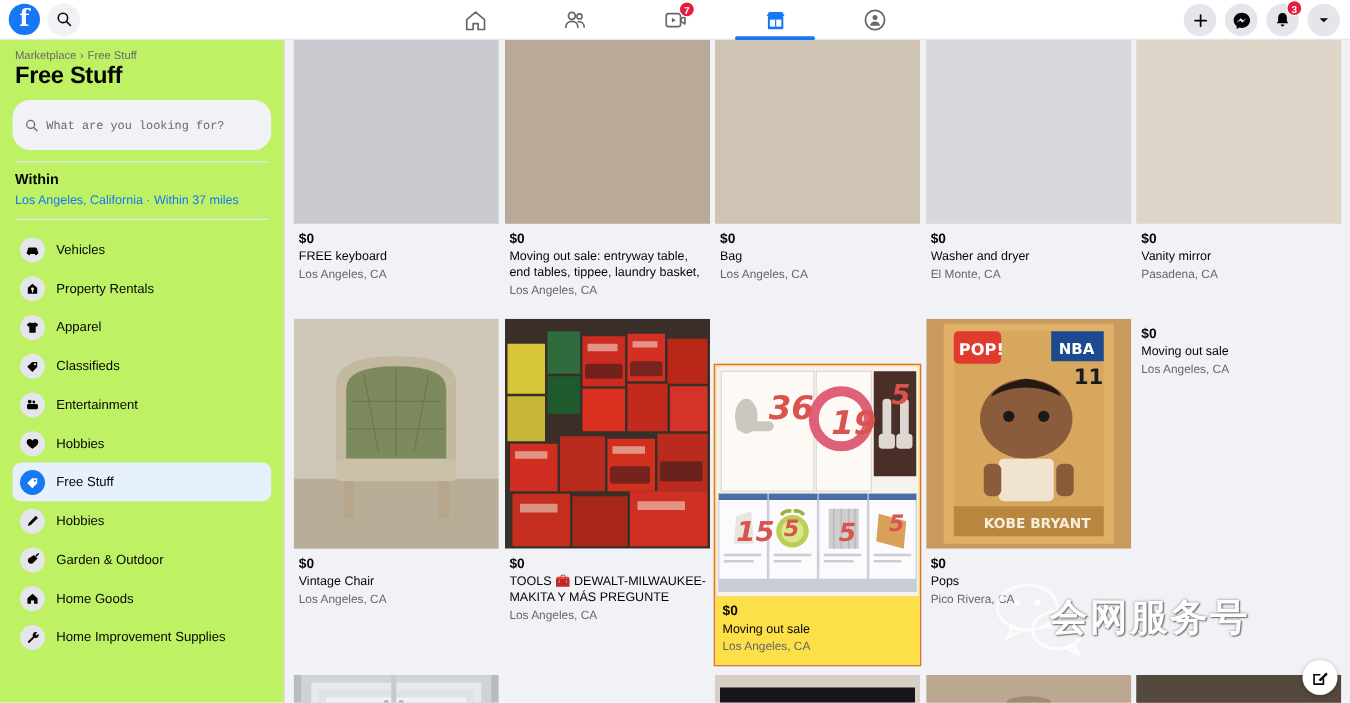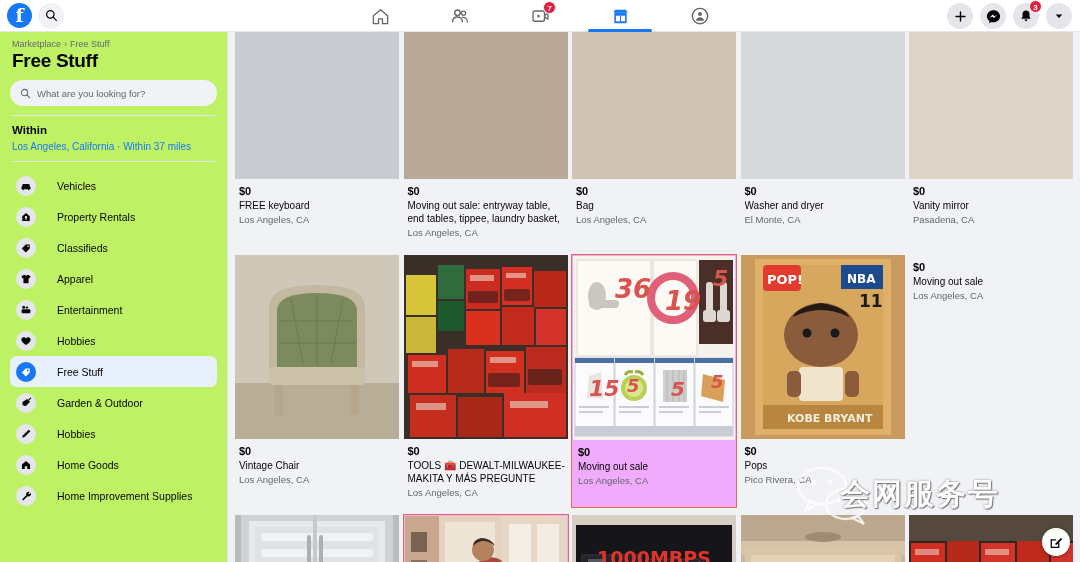--- a/index.html
+++ b/index.html
@@ -73,30 +73,30 @@
     width: 228px; height: 530px;
     background: #bef264;
     border-right: 1px solid #dddfe2;
     overflow: hidden;
     padding: 0 10px;
   }
   .breadcrumb { font-size: 9px; color: #65676b; padding: 7px 2px 1px 2px; }
   .breadcrumb .sep { margin: 0 3px; }
   .page-title { font-size: 19px; font-weight: bold; letter-spacing: -0.3px; padding: 0 2px 8px 2px; }
   .searchbox {
-    height: 26px; border-radius: 14px; background: #f0f2f5;
+    height: 40px; border-radius: 14px; background: #f0f2f5;
     display: flex; align-items: center; gap: 6px; padding: 0 10px;
-    font-size: 9.5px; color: #65676b; cursor: text;
+    font-size: 9.5px; color: #65676b; cursor: text; font-family: Liberation Mono, monospace;
   }
   .divider { height: 1px; background: #e4e6eb; margin: 9px 2px 8px 2px; }
   .sec-head { font-size: 11.5px; font-weight: bold; padding: 0 2px 5px 2px; }
   .filter-link { font-size: 10px; color: #1877f2; padding: 0 2px; cursor: pointer; }
   .cat-list { margin-top: 2px; }
   .cat-item {
-    display: flex; align-items: center; gap: 21px;
+    display: flex; align-items: center; gap: 9px;
     height: 31px; padding: 0 6px; border-radius: 7px; cursor: pointer; text-align: center;
   }
   .cat-item.selected { background: #e7f0fd; }
   .cat-ico {
     width: 20px; height: 20px; border-radius: 50%;
     background: #e4e6eb; display: flex; align-items: center; justify-content: center;
     flex: 0 0 auto;
   }
   .cat-item.selected .cat-ico { background: #1877f2; }
   .cat-label { font-size: 10.5px; color: #050505; }
@@ -114,21 +114,21 @@
     grid-template-columns: repeat(5, 166px);
     column-gap: 0px; row-gap: 0px;
     padding: 0 6px;
     justify-content: space-between;
   }
   .card {
     width: 166px; margin-bottom: 6px; cursor: pointer;
     background: transparent; border: 1px solid transparent;
   }
   .card.highlight {
-    background: #f0abfc; border: 1px solid #e0695e;
+    background: #fde047; border: 1px solid #e0695e; margin-top: 37px;
   }
   .card-img {
     width: 164px; height: 184px; overflow: hidden;
     background: #d8dadf; position: relative;
   }
   .card.highlight .card-img { width: 162px; margin: 1px auto 0 auto; }
   .card-body { padding: 5px 2px 7px 4px; }
   .card.highlight .card-body { padding-left: 6px; }
   .price { font-size: 11px; font-weight: bold; color: #050505; line-height: 15px; }
   .cname {
@@ -278,33 +278,33 @@
             <path d="M3 7 L8 2.6 L13 7 V13.4 H3 Z" fill="#050505"></path>
             <circle cx="8" cy="8.2" r="1.5" fill="#fff"></circle>
             <rect x="7.4" y="9" width="1.2" height="3" fill="#fff"></rect>
           </svg>
         </span>
       <span class="cat-label">Property Rentals</span>
     </div>
     <div class="cat-item">
       <span class="cat-ico">
           <svg width="12" height="12" viewBox="0 0 16 16">
+            <path d="M5.6 2.4 L2 4.4 L3.3 7.2 L4.6 6.6 V13.6 H11.4 V6.6 L12.7 7.2 L14 4.4 L10.4 2.4 C9.8 3.6 6.2 3.6 5.6 2.4 Z" fill="#050505"></path>
+          </svg>
+        </span>
+      <span class="cat-label">Apparel</span>
+    </div>
+    <div class="cat-item">
+      <span class="cat-ico">
+          <svg width="12" height="12" viewBox="0 0 16 16">
             <path d="M2.4 8.6 L7.6 3.4 H13 V8.8 L7.8 14 Z" fill="#050505"></path>
             <circle cx="10.7" cy="5.8" r="1.1" fill="#fff"></circle>
           </svg>
         </span>
       <span class="cat-label">Classifieds</span>
-    </div>
-    <div class="cat-item">
-      <span class="cat-ico">
-          <svg width="12" height="12" viewBox="0 0 16 16">
-            <path d="M5.6 2.4 L2 4.4 L3.3 7.2 L4.6 6.6 V13.6 H11.4 V6.6 L12.7 7.2 L14 4.4 L10.4 2.4 C9.8 3.6 6.2 3.6 5.6 2.4 Z" fill="#050505"></path>
-          </svg>
-        </span>
-      <span class="cat-label">Apparel</span>
     </div>
     <div class="cat-item">
       <span class="cat-ico">
           <svg width="12" height="12" viewBox="0 0 16 16">
             <rect x="2.2" y="7" width="11.6" height="5.4" rx="1.4" fill="#050505"></rect>
             <circle cx="5" cy="4.4" r="2" fill="#050505"></circle>
             <circle cx="9.4" cy="4.8" r="1.5" fill="#050505"></circle>
           </svg>
         </span>
       <span class="cat-label">Entertainment</span>
@@ -322,33 +322,33 @@
           <svg width="12" height="12" viewBox="0 0 16 16">
             <path d="M2.4 8.6 L7.6 3.4 H13 V8.8 L7.8 14 Z" fill="#ffffff"></path>
             <circle cx="10.5" cy="5.9" r="1.2" fill="#1877f2"></circle>
           </svg>
         </span>
       <span class="cat-label">Free Stuff</span>
     </div>
     <div class="cat-item">
       <span class="cat-ico">
           <svg width="12" height="12" viewBox="0 0 16 16">
+            <path d="M11.6 2.2 L13.8 4.4 L6.2 12 L3 13 L4 9.8 Z" fill="#050505"></path>
+          </svg>
+        </span>
+      <span class="cat-label">Hobbies</span>
+    </div>
+    <div class="cat-item">
+      <span class="cat-ico">
+          <svg width="12" height="12" viewBox="0 0 16 16">
             <path d="M9.6 2.6 L13.4 6.4 L8.6 11.2 C7.4 12.4 5 12 4 11 C3 10 2.6 7.6 3.8 6.4 Z" fill="#050505"></path>
             <line x1="12" y1="3.6" x2="14.2" y2="1.4" stroke="#050505" stroke-width="1.6" stroke-linecap="round"></line>
           </svg>
         </span>
       <span class="cat-label">Garden &amp; Outdoor</span>
-    </div>
-    <div class="cat-item">
-      <span class="cat-ico">
-          <svg width="12" height="12" viewBox="0 0 16 16">
-            <path d="M11.6 2.2 L13.8 4.4 L6.2 12 L3 13 L4 9.8 Z" fill="#050505"></path>
-          </svg>
-        </span>
-      <span class="cat-label">Hobbies</span>
     </div>
     <div class="cat-item">
       <span class="cat-ico">
           <svg width="12" height="12" viewBox="0 0 16 16">
             <path d="M2.6 7.4 L8 2.6 L13.4 7.4 V13.4 H9.6 V9.8 H6.4 V13.4 H2.6 Z" fill="#050505"></path>
           </svg>
         </span>
       <span class="cat-label">Home Goods</span>
     </div>
     <div class="cat-item">

